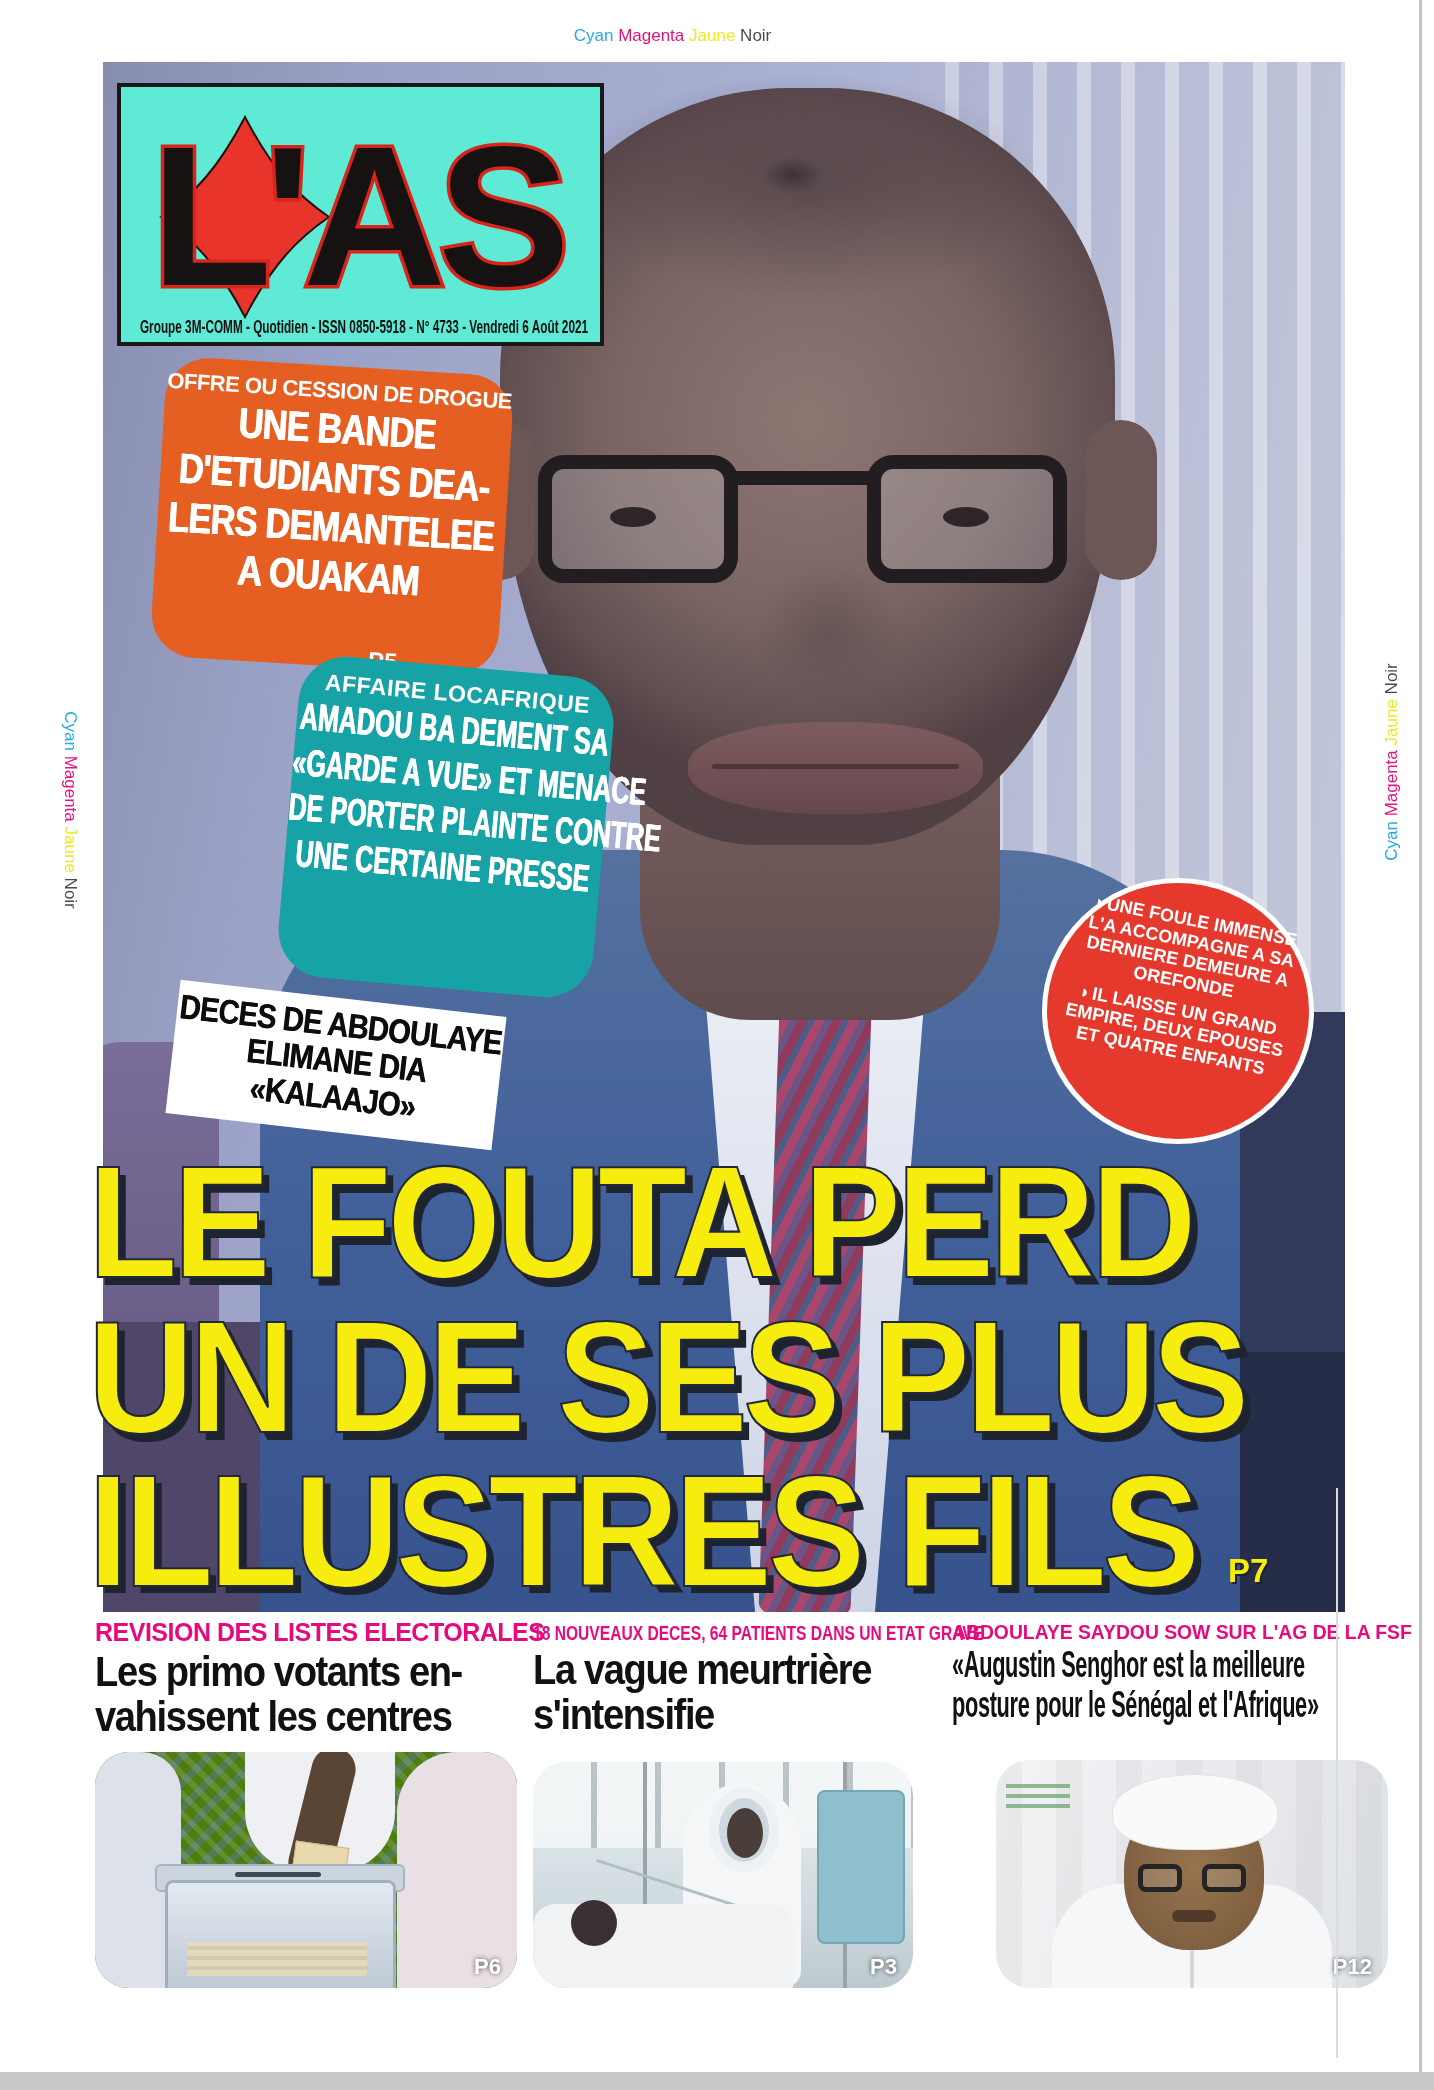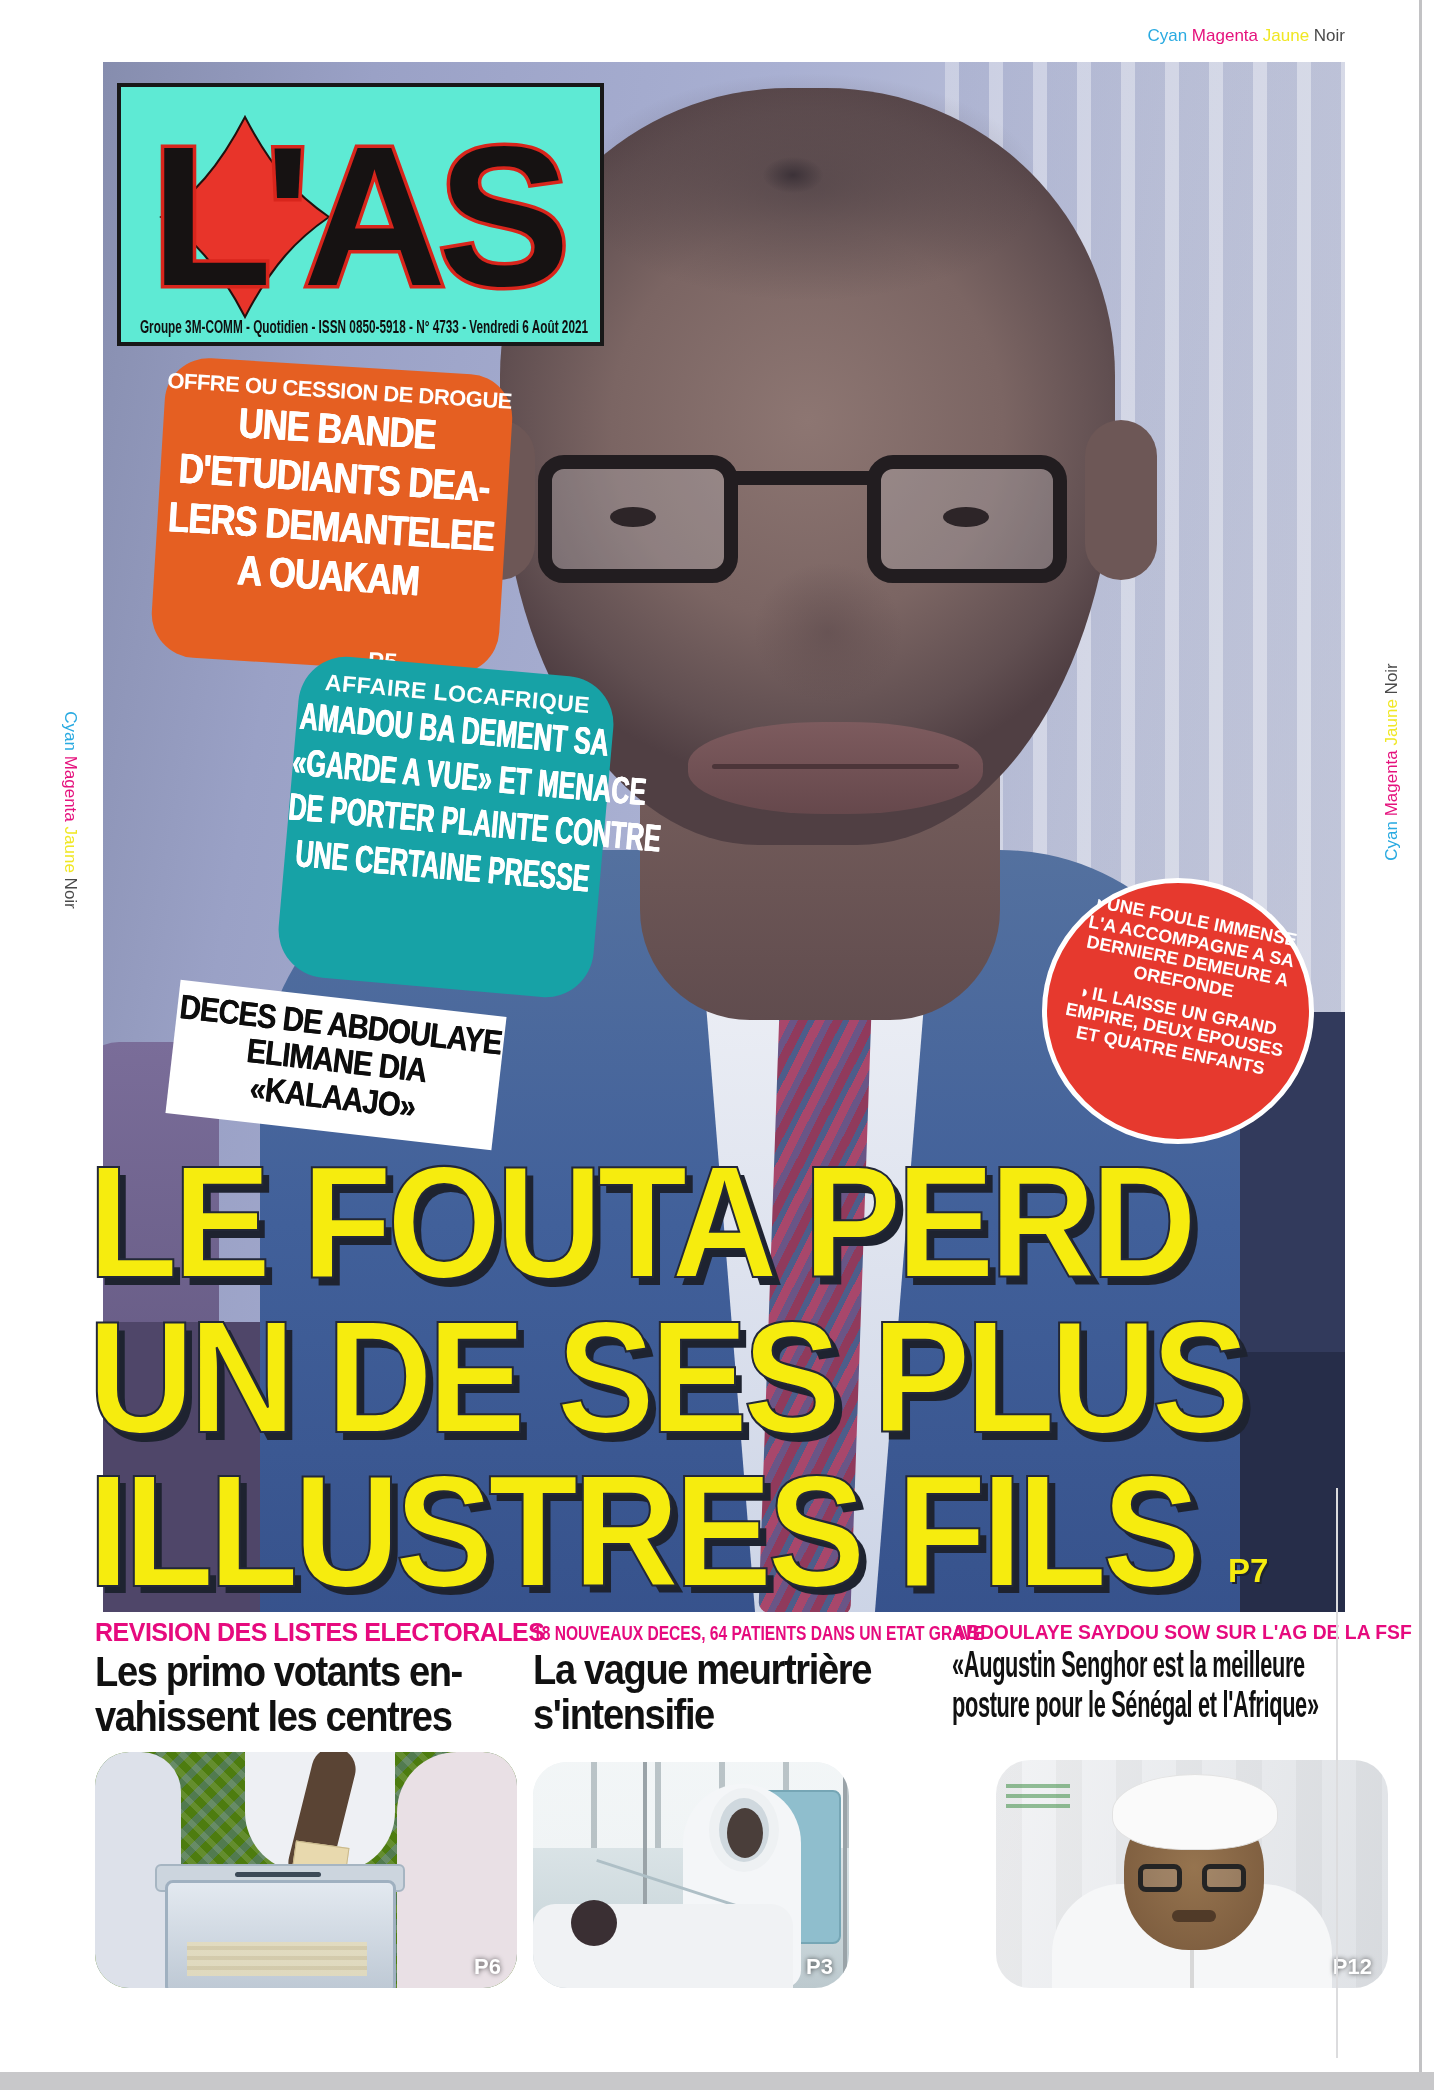--- a/index.html
+++ b/index.html
@@ -1,21 +1,21 @@
 <!DOCTYPE html>
 <html><head>
 <meta charset="utf-8">
 <style>
   html,body{margin:0;padding:0;background:#ffffff;}
   .page{position:relative;width:1434px;height:2090px;background:#ffffff;overflow:hidden;
         font-family:"Liberation Sans",sans-serif;}
 
   
   .regline{position:absolute;font-size:17px;letter-spacing:0;white-space:nowrap;}
-  .reg-top{left:0;width:1345px;top:26px;text-align:right;}
+  .reg-top{left:0;width:1345px;top:26px;text-align:center;}
   .reg-bottom{left:0;width:1434px;top:1988px;text-align:center;}
   .reg-left{left:-60px;top:800px;width:260px;text-align:center;transform:rotate(90deg);}
   .reg-right{left:1262px;top:752px;width:260px;text-align:center;transform:rotate(-90deg);}
   .w-cyan{color:#29aae1}.w-mag{color:#e5127d}.w-jaune{color:#f0e724}.w-noir{color:#4a4a4a}
 
   
   .photo{position:absolute;left:103px;top:62px;width:1242px;height:1550px;overflow:hidden;
          background:linear-gradient(100deg,#868dae 0%,#9aa1c6 18%,#a9b0d2 45%,#bfc4da 72%,#ccd0e0 100%);}
   .blinds{position:absolute;right:0;top:0;width:400px;height:100%;
           background:repeating-linear-gradient(90deg,rgba(255,255,255,.32) 0 14px,rgba(138,146,182,.12) 14px 44px);}
@@ -121,21 +121,21 @@
   .story1{left:95px;width:422px;}
   .story1 .kicker{font-size:25px;letter-spacing:-.5px;margin-top:6px;}
   .story1 h3{font-size:41px;line-height:1.04;letter-spacing:-1.5px;width:460px;
              transform:scale(.93,1.05);transform-origin:left top;}
   .story1 .sphoto{top:140px;width:422px;height:236px;}
 
   .story2{left:533px;width:400px;}
   .story2 .kicker{font-size:19.5px;width:495px;transform:scale(.8,1);transform-origin:left 50%;margin-top:10px;}
   .story2 h3{font-size:41px;line-height:1.04;letter-spacing:-1.5px;width:440px;
              transform:scale(.93,1.05);transform-origin:left top;}
-  .story2 .sphoto{top:150px;width:316px;height:226px;}
+  .story2 .sphoto{top:150px;width:380px;height:226px;}
 
   .story3{left:952px;width:392px;}
   .story3 .kicker{font-size:21px;width:430px;transform:scale(.92,1);transform-origin:left 50%;margin-top:8px;}
   .story3 h3{font-size:32.5px;line-height:1.08;letter-spacing:-.5px;width:585px;
              transform:scale(.67,1.12);transform-origin:left top;}
   .story3 .sphoto{top:148px;width:392px;height:228px;}
 
   
   .ph1{background:#4d7c0f;}
   .ph1 .weave{position:absolute;inset:0;

